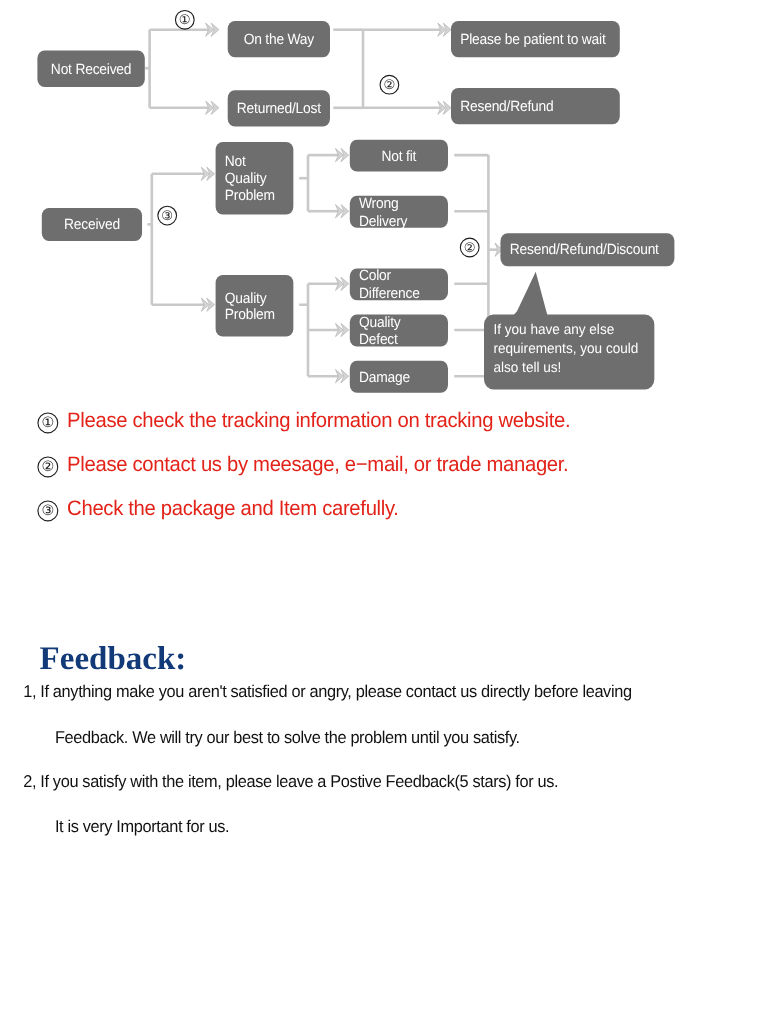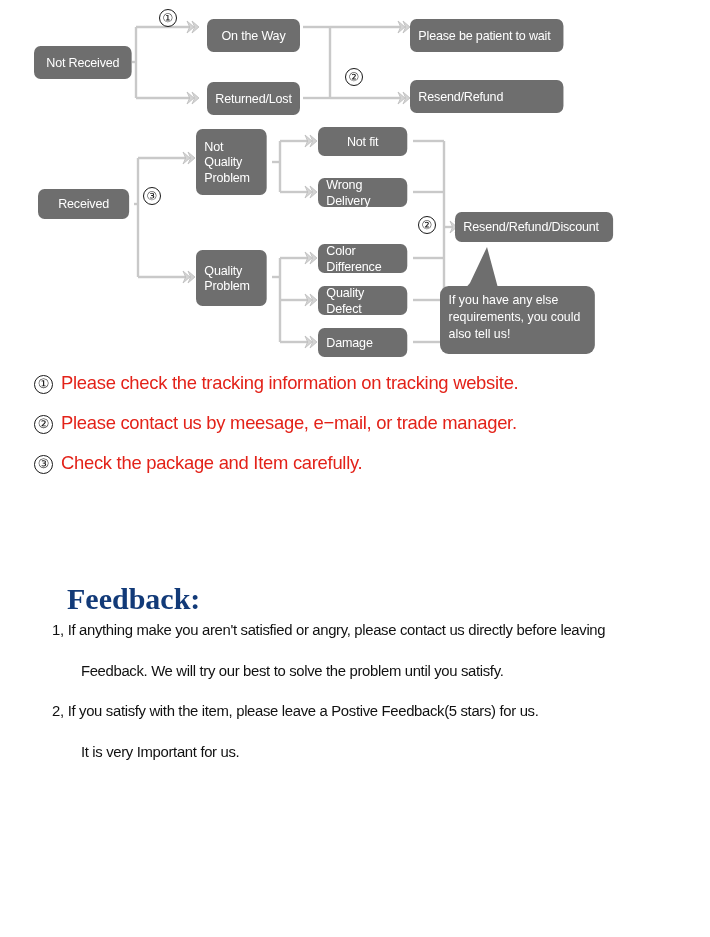--- a/index.html
+++ b/index.html
@@ -114,21 +114,20 @@
     transform-origin: left top;
     white-space: nowrap;
   }
 
   
   #feedback {
     position: absolute;
     left: 0;
     top: 582px;
     width: 603px;
-    margin-left: 31px;
   }
   #feedback-title {
     margin: 0 0 6px 36px;
     color: #123a78;
     font-family: "Liberation Serif", serif;
     font-weight: bold;
     font-size: 30px;
     line-height: 1.1;
     letter-spacing: 0px;
   }

